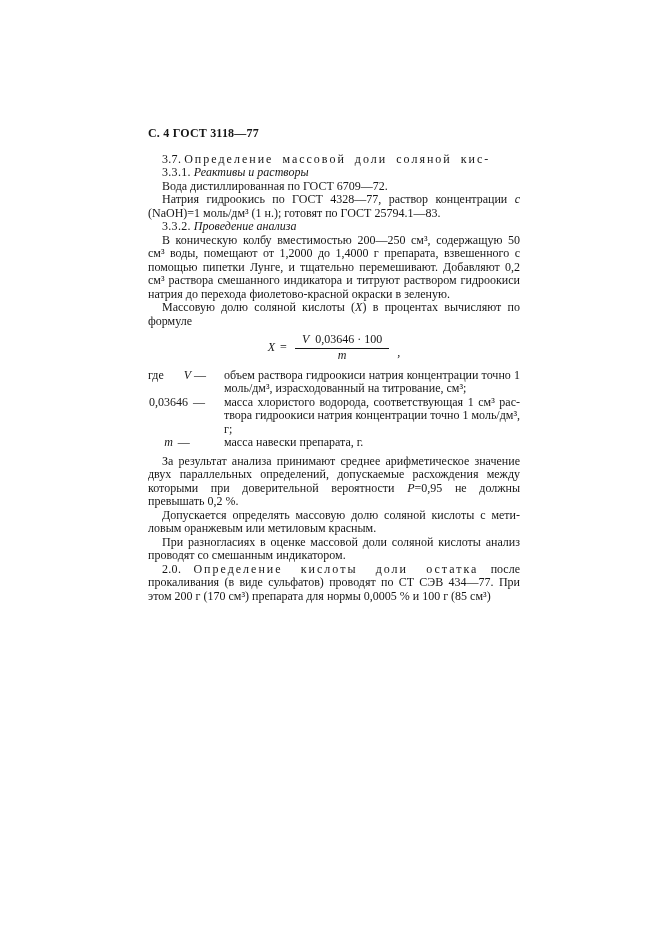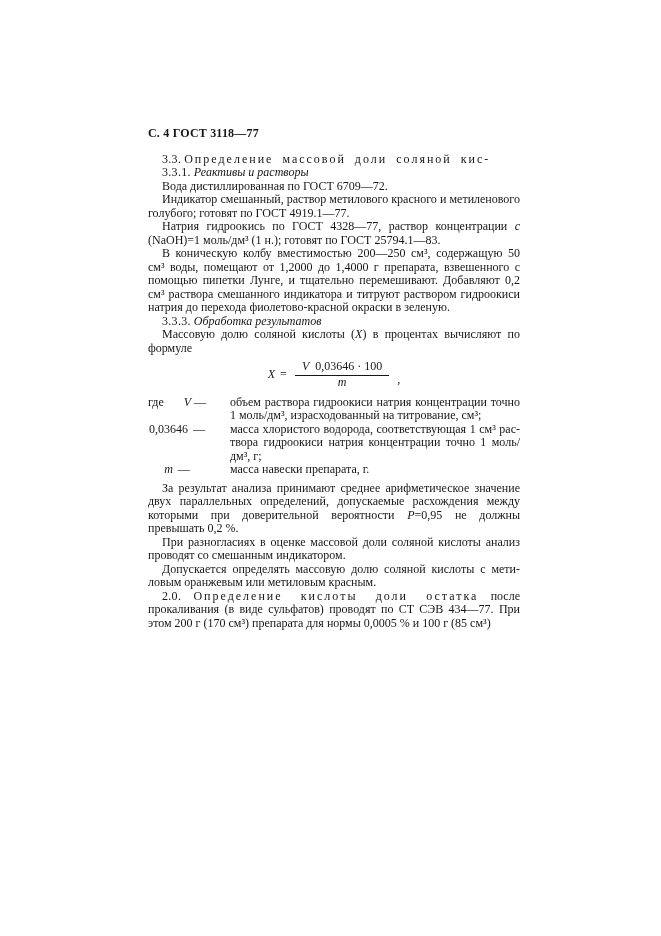--- a/index.html
+++ b/index.html
@@ -53,55 +53,54 @@
   .frac .den-line {
     border-top: 1px solid #161616;
     align-self: stretch;
     text-align: center;
     padding-top: 0.5px;
   }
   .frac .var { margin-right: 6px; }
   .formula-eq { margin: 0 5px; }
   .formula-tail { margin-left: 5px; align-self: center; padding-top: 10px; }
   
-  .where { display: grid; grid-template-columns: 58px 1fr; column-gap: 24px; }
+  .where { display: grid; grid-template-columns: 58px 1fr; column-gap: 18px; }
   .where .term {
     display: flex;
     justify-content: center;
     gap: 5px;
     white-space: nowrap;
   }
   .where .term.first { justify-content: space-between; }
   .where .desc { text-align: justify; }
   .p-result { margin-top: 5px; }
 </style>
 </head>
 <body>
 
 <div class="page">
   <div class="content">
 
     <div class="doc-header">С. 4 ГОСТ 3118—77</div>
 
     <div class="h33">
-      <div class="h-line1"><span class="num">3.3.</span> <span class="spaced">Определение массовой доли соляной кис-</span></div>
+      <div class="h-line1"><span class="num">3.7.</span> <span class="spaced">Определение массовой доли соляной кис-</span></div>
     </div>
 
     <p class="sub-heading"><span class="num">3.3.1.</span> <span class="it">Реактивы и растворы</span></p>
 
     <p>Вода дистиллированная по ГОСТ 6709—72.</p>
 
-    <p>Индикатор смешанный, раствор метилового красного и метиле­нового голубого; готовят по ГОСТ 4919.1—77.</p>
 
     <p><span>Натрия гидроокись по ГОСТ 4328—77, раствор концентрации </span><span class="it">c</span><span> (NaOH)=1 моль/дм³ (1 н.); готовят по ГОСТ 25794.1—83.</span></p>
 
+    <p class="sub-heading"><span class="num">3.3.2.</span> <span class="it">Проведение анализа</span></p>
 
     <p>В коническую колбу вместимостью 200—250 см³, содержащую 50 см³ воды, помещают от 1,2000 до 1,4000 г препарата, взвешен­ного с помощью пипетки Лунге, и тщательно перемешивают. Добавляют 0,2 см³ раствора смешанного индикатора и титруют раствором гидроокиси натрия до перехода фиолетово-красной ок­раски в зеленую.</p>
 
-    <p class="sub-heading"><span class="num">3.3.3.</span> <span class="it">Обработка результатов</span></p>
 
     <p><span>Массовую долю соляной кислоты (</span><span class="it">X</span><span>) в процентах вычисляют по формуле</span></p>
 
     <div class="formula-row">
       <span class="it">X</span>
       <span class="formula-eq">=</span>
       <span class="frac">
         <span class="num-line"><span class="it var">V</span><span>0,03646 · 100</span></span>
         <span class="den-line it">m</span>
       </span>
@@ -123,21 +122,21 @@
 
       <span class="term">
           <span class="it">m</span>
           <span>—</span>
         </span>
       <span class="desc">масса навески препарата, г.</span>
     </div>
 
     <p class="p-result"><span>За результат анализа принимают среднее арифметическое значе­ние двух параллельных определений, допускаемые расхождения между которыми при доверительной вероятности </span><span class="it">P</span><span>=0,95 не должны превышать 0,2 %.</span></p>
 
+    <p>Допускается определять массовую долю соляной кислоты с мети­ловым оранжевым или метиловым красным.</p>
+
     <p>При разногласиях в оценке массовой доли соляной кислоты анализ проводят со смешанным индикатором.</p>
-
-    <p>Допускается определять массовую долю соляной кислоты с мети­ловым оранжевым или метиловым красным.</p>
 
 
     <p><span class="num">2.0.</span> <span class="spaced">Определение кислоты доли остатка</span><span> после прокаливания (в виде сульфатов) проводят по СТ СЭВ 434—77. При этом 200 г (170 см³) препарата для нормы 0,0005 % и 100 г (85 см³)</span></p>
 
   </div>
 </div>
 
 </body></html>

